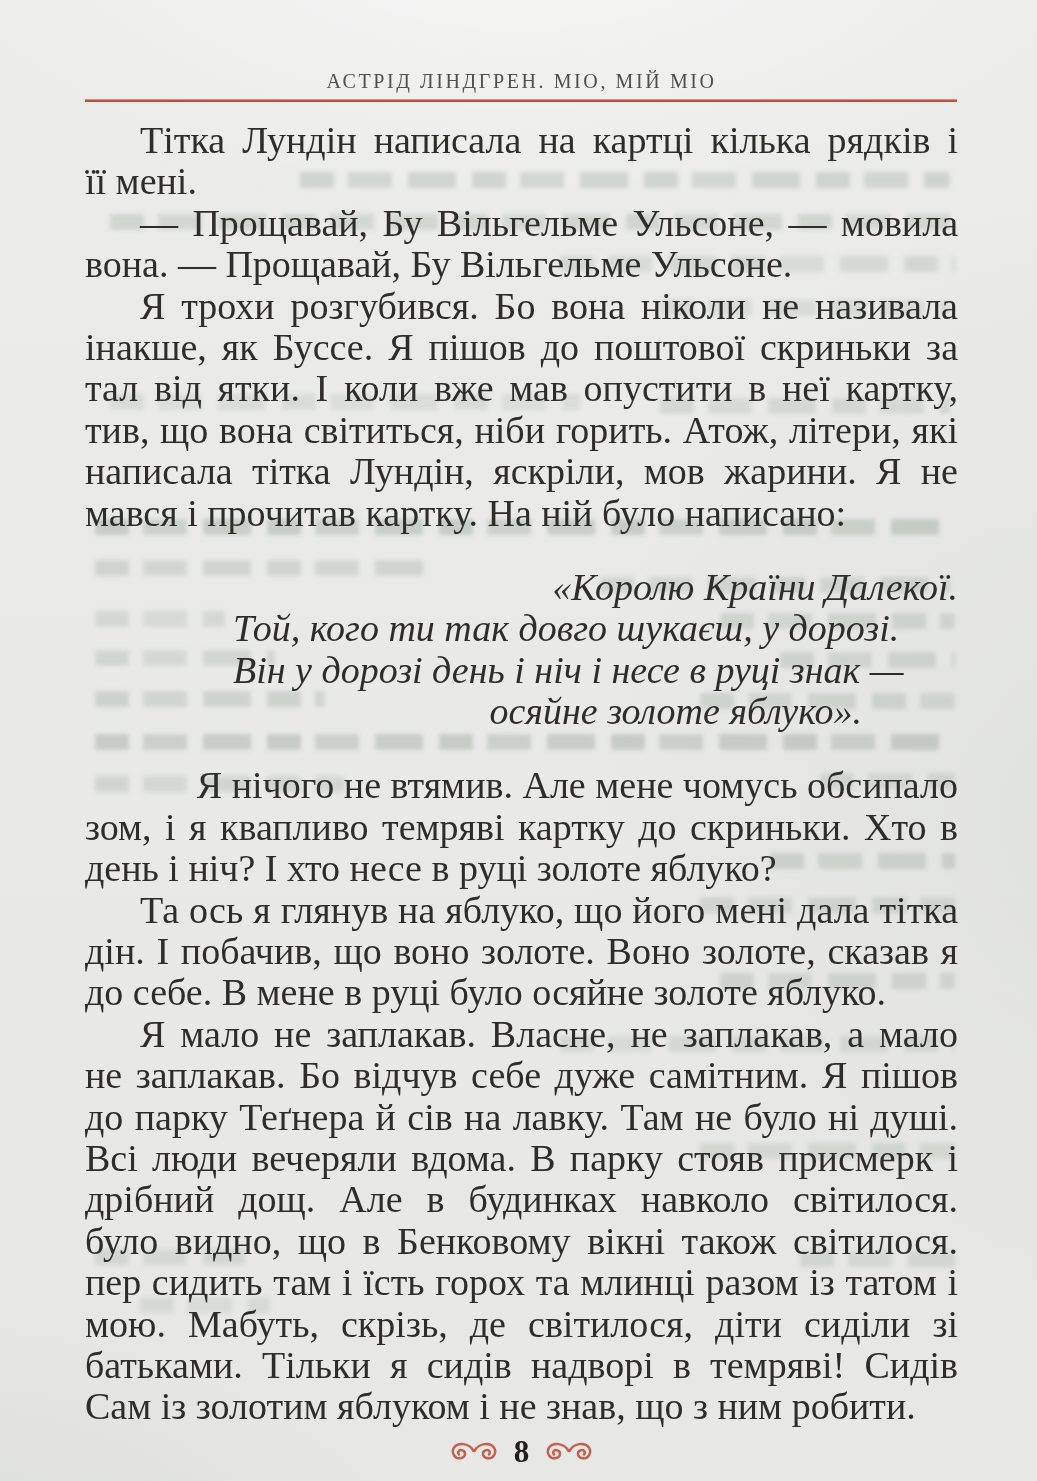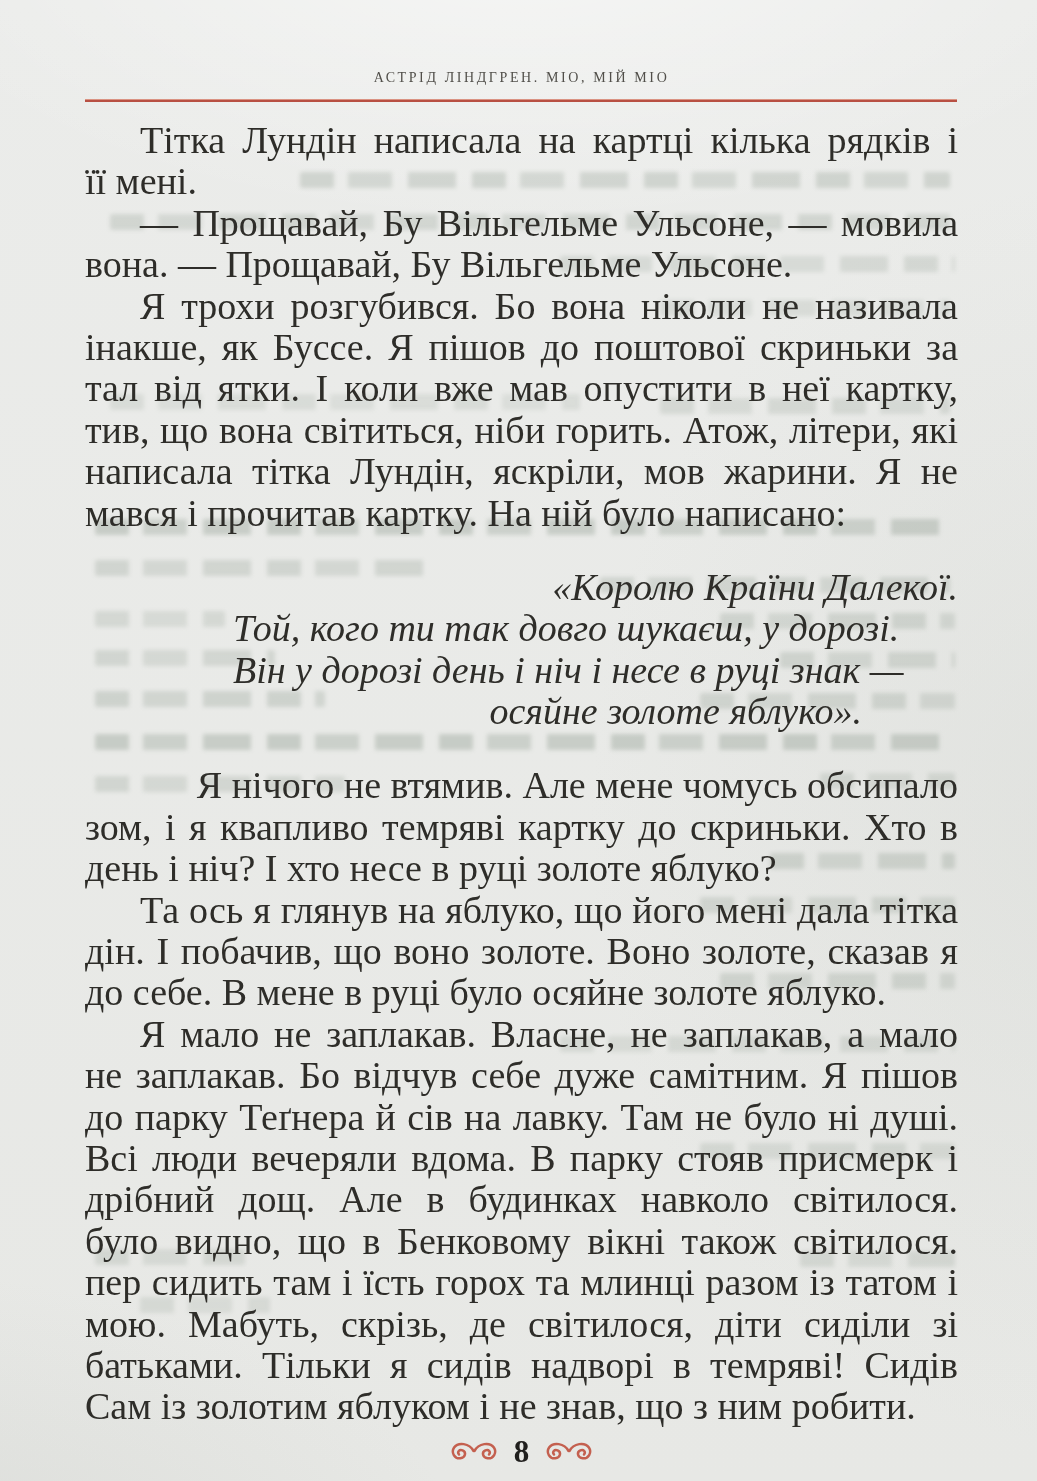--- a/index.html
+++ b/index.html
@@ -29,21 +29,21 @@
     background: repeating-linear-gradient(90deg,
       rgba(124,139,125,.60) 0 34px,  rgba(124,139,125,0) 34px 48px,
       rgba(124,139,125,.52) 48px 92px, rgba(124,139,125,0) 92px 108px,
       rgba(124,139,125,.58) 108px 156px, rgba(124,139,125,0) 156px 172px);
   }
 
   
   .running-header {
     position: absolute; left: 85px; top: 70px; width: 873px;
     text-align: center;
-    font-size: 14px; letter-spacing: 2.6px;
+    font-size: 20px; letter-spacing: 2.6px;
     color: #514f4a;
   }
   .header-rule {
     position: absolute; left: 85px; top: 99px; width: 872px; height: 3px;
     background: linear-gradient(180deg, #da9383 0 1px, #b85043 1px 3px);
   }
 
   
   .text-block {
     position: absolute; left: 85px; top: 120px; width: 873px;

